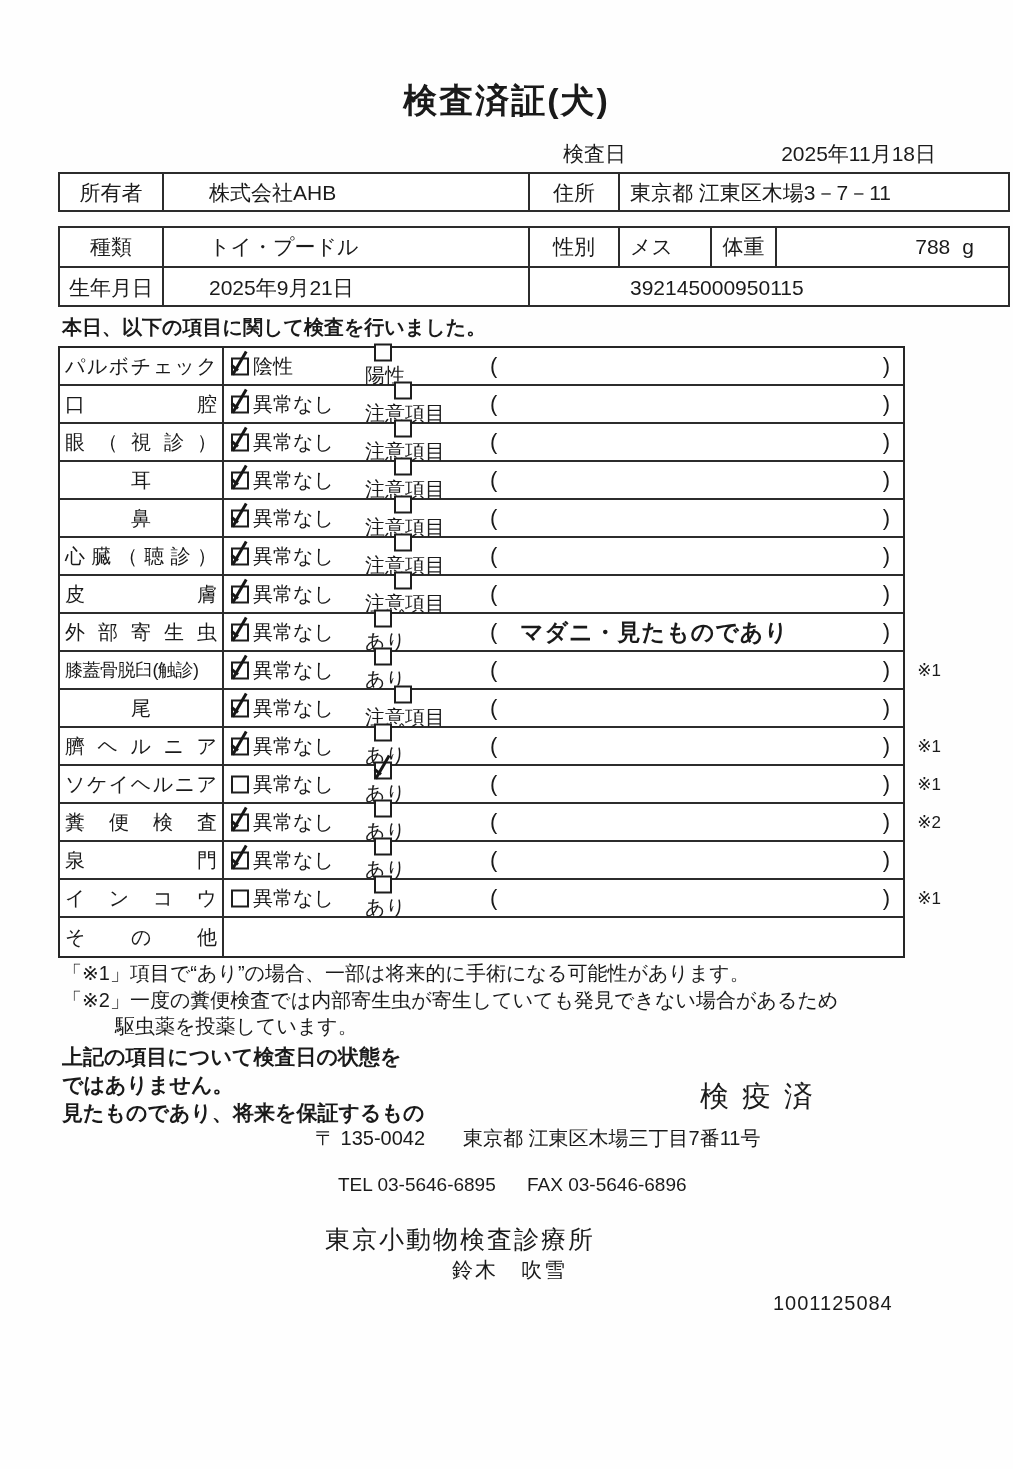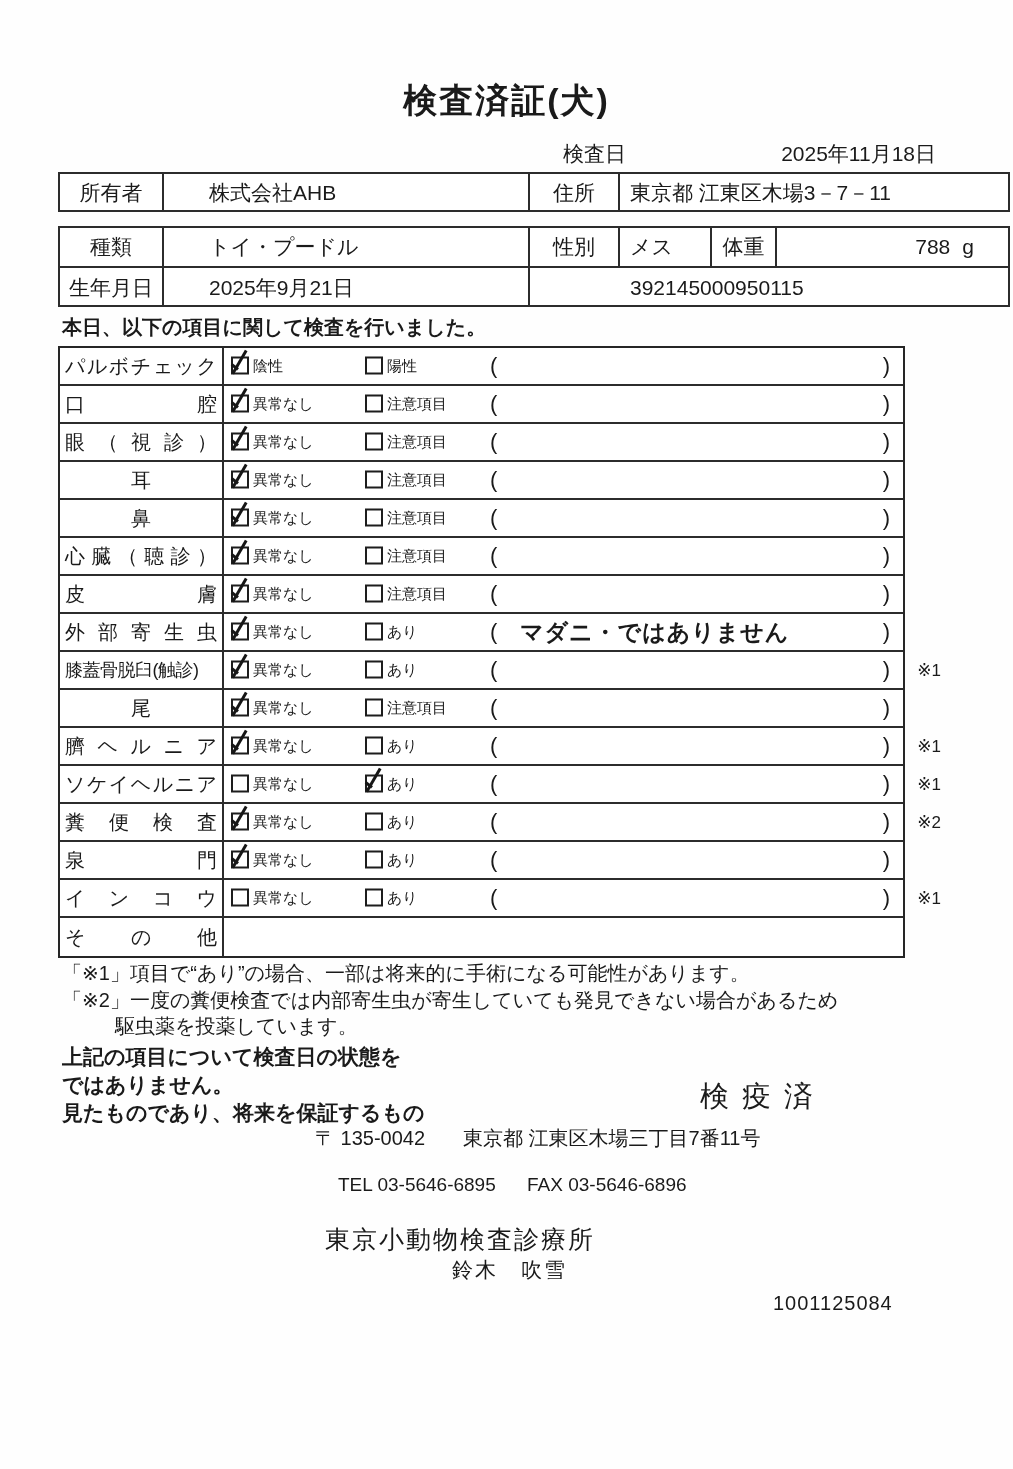--- a/index.html
+++ b/index.html
@@ -39,23 +39,23 @@
           box-sizing:border-box;background:#fff;}
   .trow{position:relative;display:flex;height:38px;box-sizing:border-box;border-bottom:2px solid #2c2c2c;}
   .trow:last-child{border-bottom:none;}
   .tlabel{width:164px;flex:0 0 auto;border-right:2px solid #2c2c2c;box-sizing:border-box;
           display:flex;align-items:center;padding:0 5px;font-size:20px;}
   .lbl{width:100%;}
   .lbl.jc{display:flex;justify-content:space-between;align-items:center;}
   .lbl.cc{text-align:center;}
   .lbl.lc{white-space:nowrap;font-size:18px;letter-spacing:-0.5px;}
   .tcontent{position:relative;flex:1 1 auto;}
-  .opt{position:absolute;top:50%;transform:translateY(-50%);display:flex;font-size:15px;}
+  .opt{position:absolute;top:50%;transform:translateY(-50%);display:flex;align-items:center;font-size:20px;}
   .opt1{left:7px;}
-  .opt2{left:141px;}
+  .opt2{left:141px;flex-direction:column;}
   .cbox{width:14px;height:14px;border:2px solid #1d1d1d;position:relative;flex:0 0 auto;margin-right:4px;background:#fff;}
   .cbox.checked::after{content:'';position:absolute;left:5px;top:-10px;width:2.5px;height:27px;
                        background:#161616;transform:rotate(30deg);}
   .cbox.checked::before{content:'';position:absolute;left:-2px;top:7px;width:8px;height:2.5px;
                         background:#161616;transform:rotate(38deg);}
   .po{position:absolute;left:266px;top:50%;transform:translateY(-50%);font-size:22px;font-weight:300;}
   .pc{position:absolute;right:13px;top:50%;transform:translateY(-50%);font-size:22px;font-weight:300;}
   .pnote{position:absolute;left:296px;top:50%;transform:translateY(-50%);
          font-size:23px;font-weight:600;letter-spacing:1px;white-space:nowrap;}
   .marker{position:absolute;right:-38px;top:50%;transform:translateY(-50%);font-size:17px;}
@@ -305,21 +305,21 @@
       <div class="tcontent">
         <span class="opt opt1">
             <span class="cbox checked"></span>
             <span>異常なし</span>
           </span>
         <span class="opt opt2">
             <span class="cbox"></span>
             <span>あり</span>
           </span>
         <span class="po">(</span>
-        <span class="pnote">マダニ・ではありません</span>
+        <span class="pnote">マダニ・見たものであり</span>
         <span class="pc">)</span>
       </div>
       <span class="marker"></span>
     </div>
 
     <div class="trow">
       <div class="tlabel">
           <span class="lbl lc">膝蓋骨脱臼(触診)</span>
         </div>
       <div class="tcontent">

